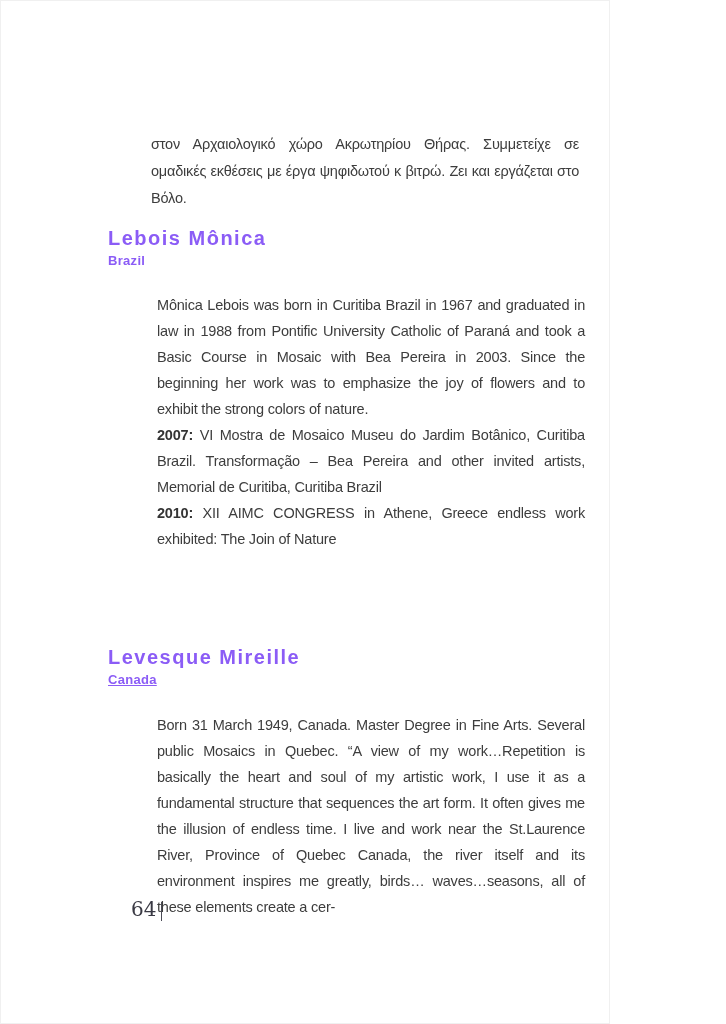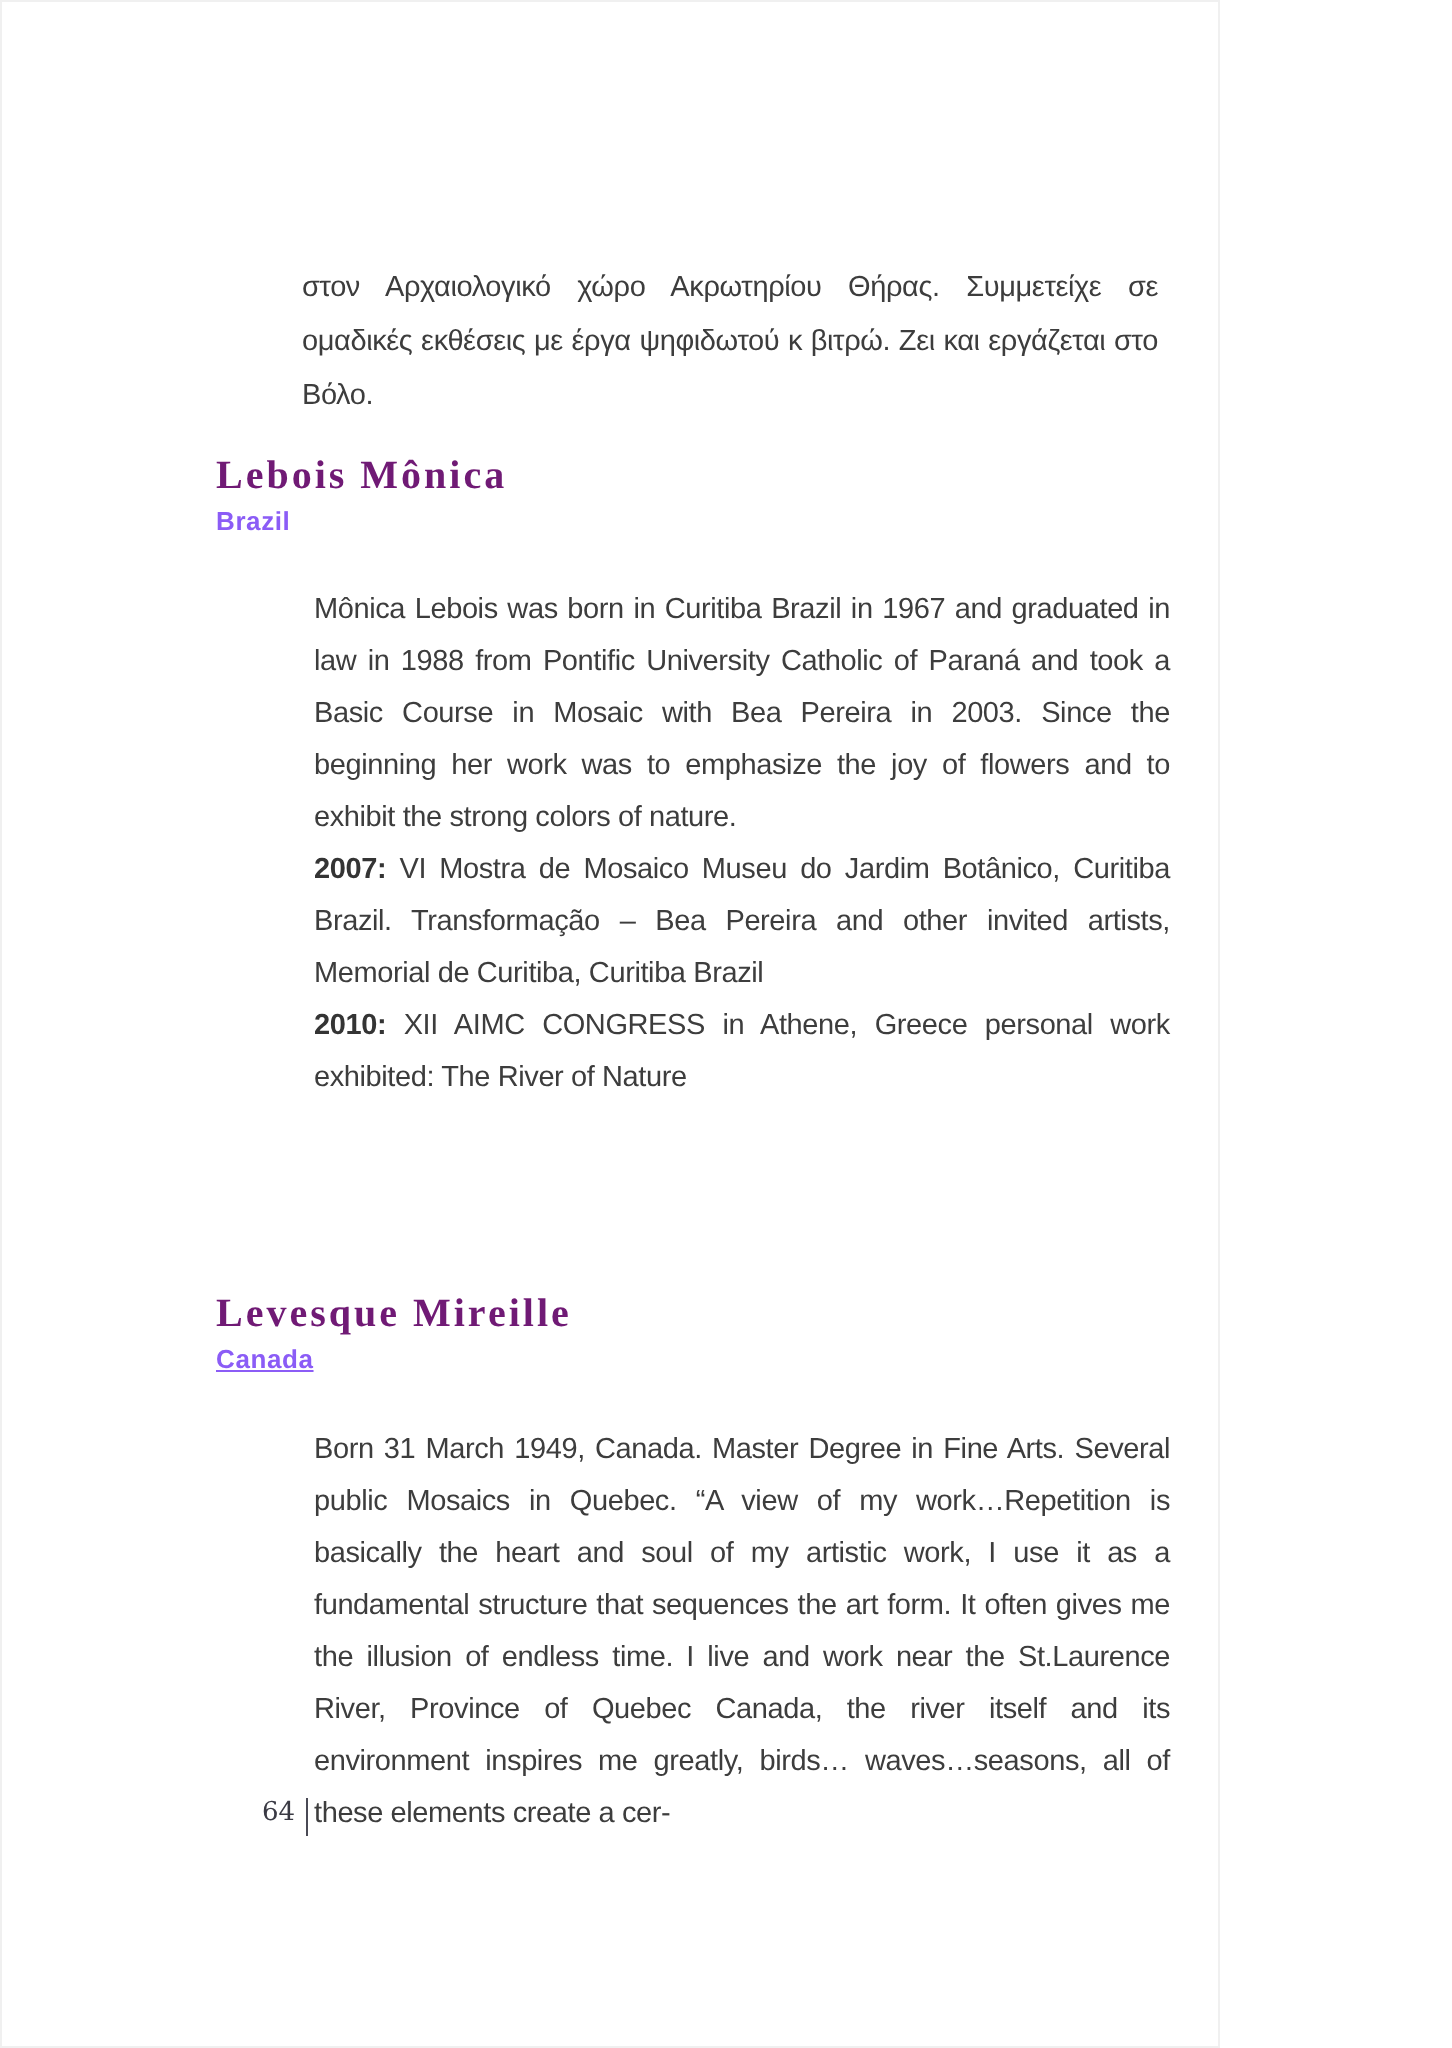--- a/index.html
+++ b/index.html
@@ -32,22 +32,21 @@
     width: 428px;
     line-height: 27px;
   }
   .artist-name {
     position: absolute;
     left: 107px;
     margin: 0;
     font-size: 20px;
     font-weight: bold;
     letter-spacing: 1.5px;
-    color: #701a75;
-    font-family: Liberation Serif, serif;
+    color: #8b5cf6;
   }
   .artist-country {
     position: absolute;
     left: 107px;
     margin: 0;
     font-size: 13px;
     font-weight: bold;
     letter-spacing: 0.3px;
     color: #8b5cf6;
   }
@@ -64,21 +63,21 @@
   }
   .page-footer {
     position: absolute;
     left: 130px;
     top: 896px;
     display: flex;
     align-items: center;
   }
   .page-number {
     font-family: "DejaVu Serif", serif;
-    font-size: 13px;
+    font-size: 20px;
     color: #3a3a44;
   }
   .footer-rule {
     display: inline-block;
     width: 1px;
     height: 19px;
     background: #4a4a55;
     margin-left: 5px;
     transform: translateY(2px);
   }
@@ -102,21 +101,21 @@
   <p class="artist-country" id="artist1-country">Brazil</p>
 
   <div class="bio-block body-text" id="artist1-bio">
     <p>Mônica Lebois was born in Curitiba Brazil in 1967 and graduated in law in 1988 from Pontific University Catholic of Paraná and took a Basic Course in Mosaic with Bea Pereira in 2003. Since the beginning her work was to emphasize the joy of flowers and to exhibit the strong colors of nature.</p>
     <p class="timeline-entry">
       <strong>2007:</strong>
       <span>VI Mostra de Mosaico Museu do Jardim Botânico, Curitiba Brazil. Transformação – Bea Pereira and other invited artists, Memorial de Curitiba, Curitiba Brazil</span>
     </p>
     <p class="timeline-entry">
       <strong>2010:</strong>
-      <span>XII AIMC CONGRESS in Athene, Greece personal work exhibited: The River of Nature</span>
+      <span>XII AIMC CONGRESS in Athene, Greece endless work exhibited: The Join of Nature</span>
     </p>
   </div>
 
   <h2 class="artist-name" id="artist2-name">Levesque Mireille</h2>
 
   <p class="artist-country" id="artist2-country">Canada</p>
 
   <div class="bio-block body-text" id="artist2-bio">
     <p>Born 31 March 1949, Canada. Master Degree in Fine Arts. Several public Mosaics in Quebec. “A view of my work…Repetition is basically the heart and soul of my artistic work, I use it as a fundamental structure that sequences the art form. It often gives me the illusion of endless time. I live and work near the St.Laurence River, Province of Quebec Canada, the river itself and its environment inspires me greatly, birds… waves…seasons, all of these elements create a cer-</p>
   </div>

